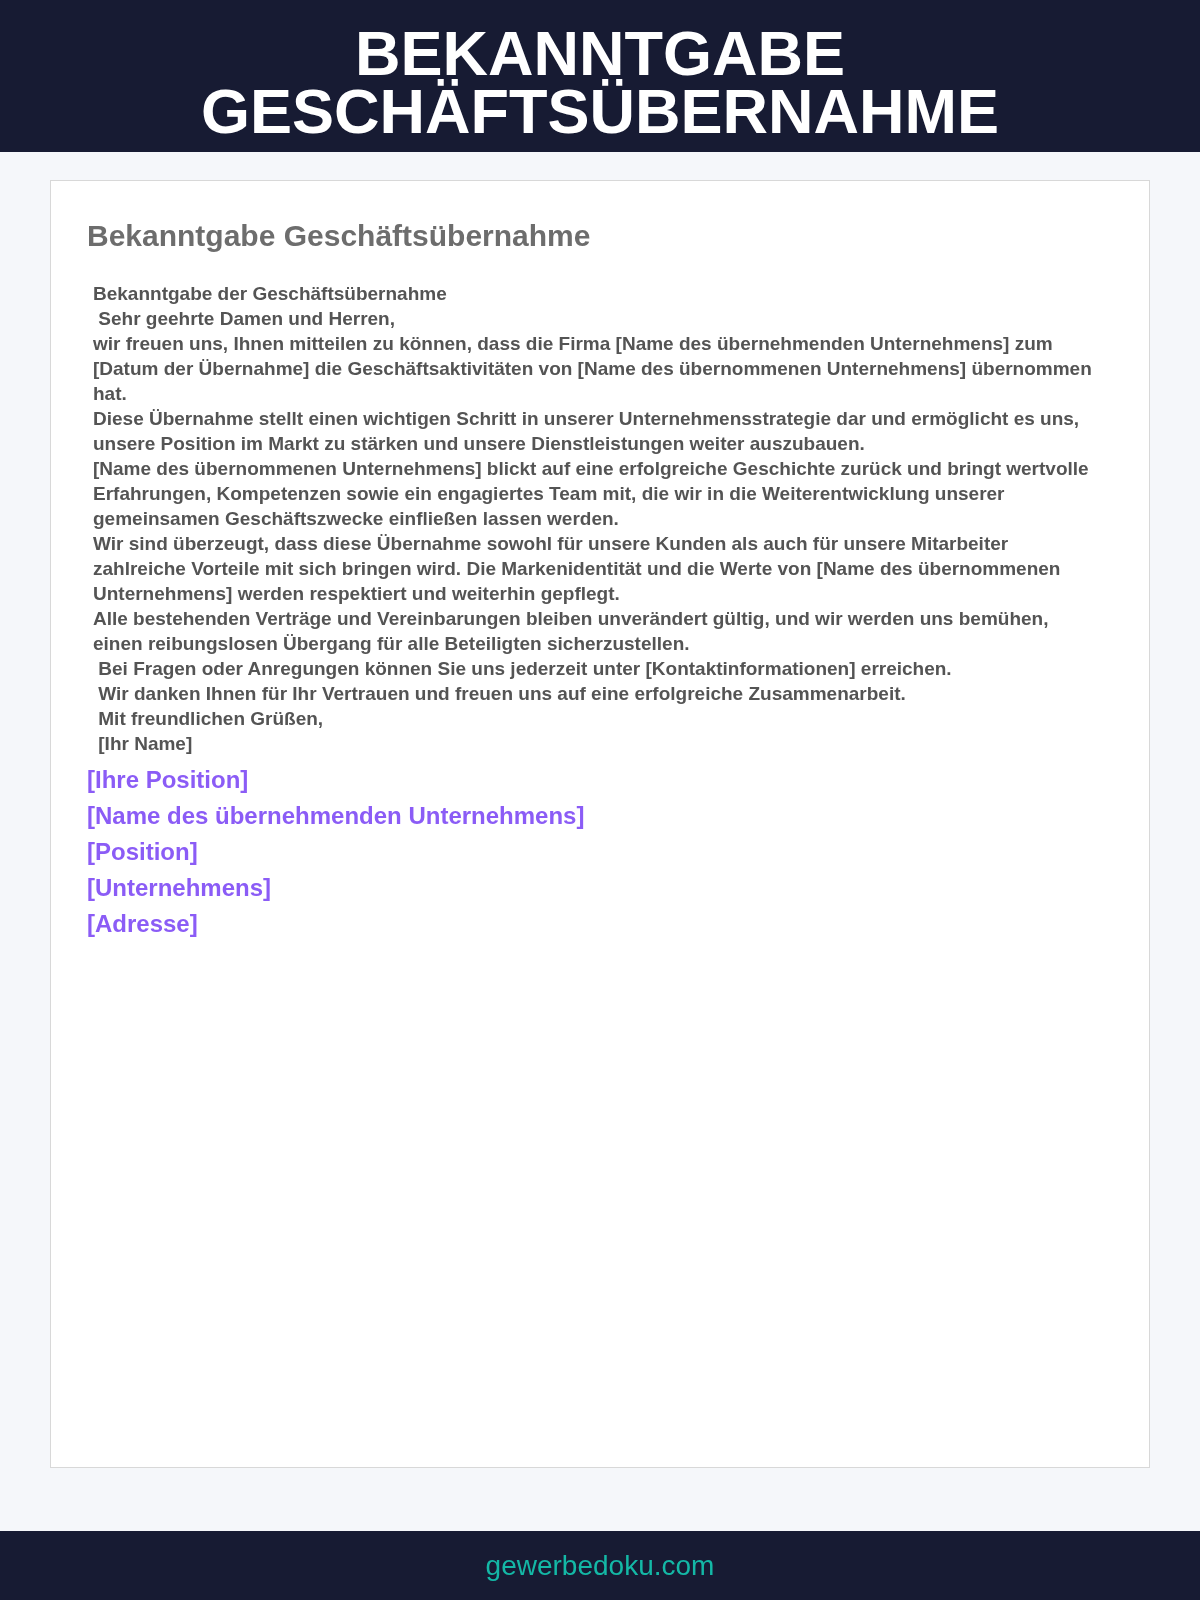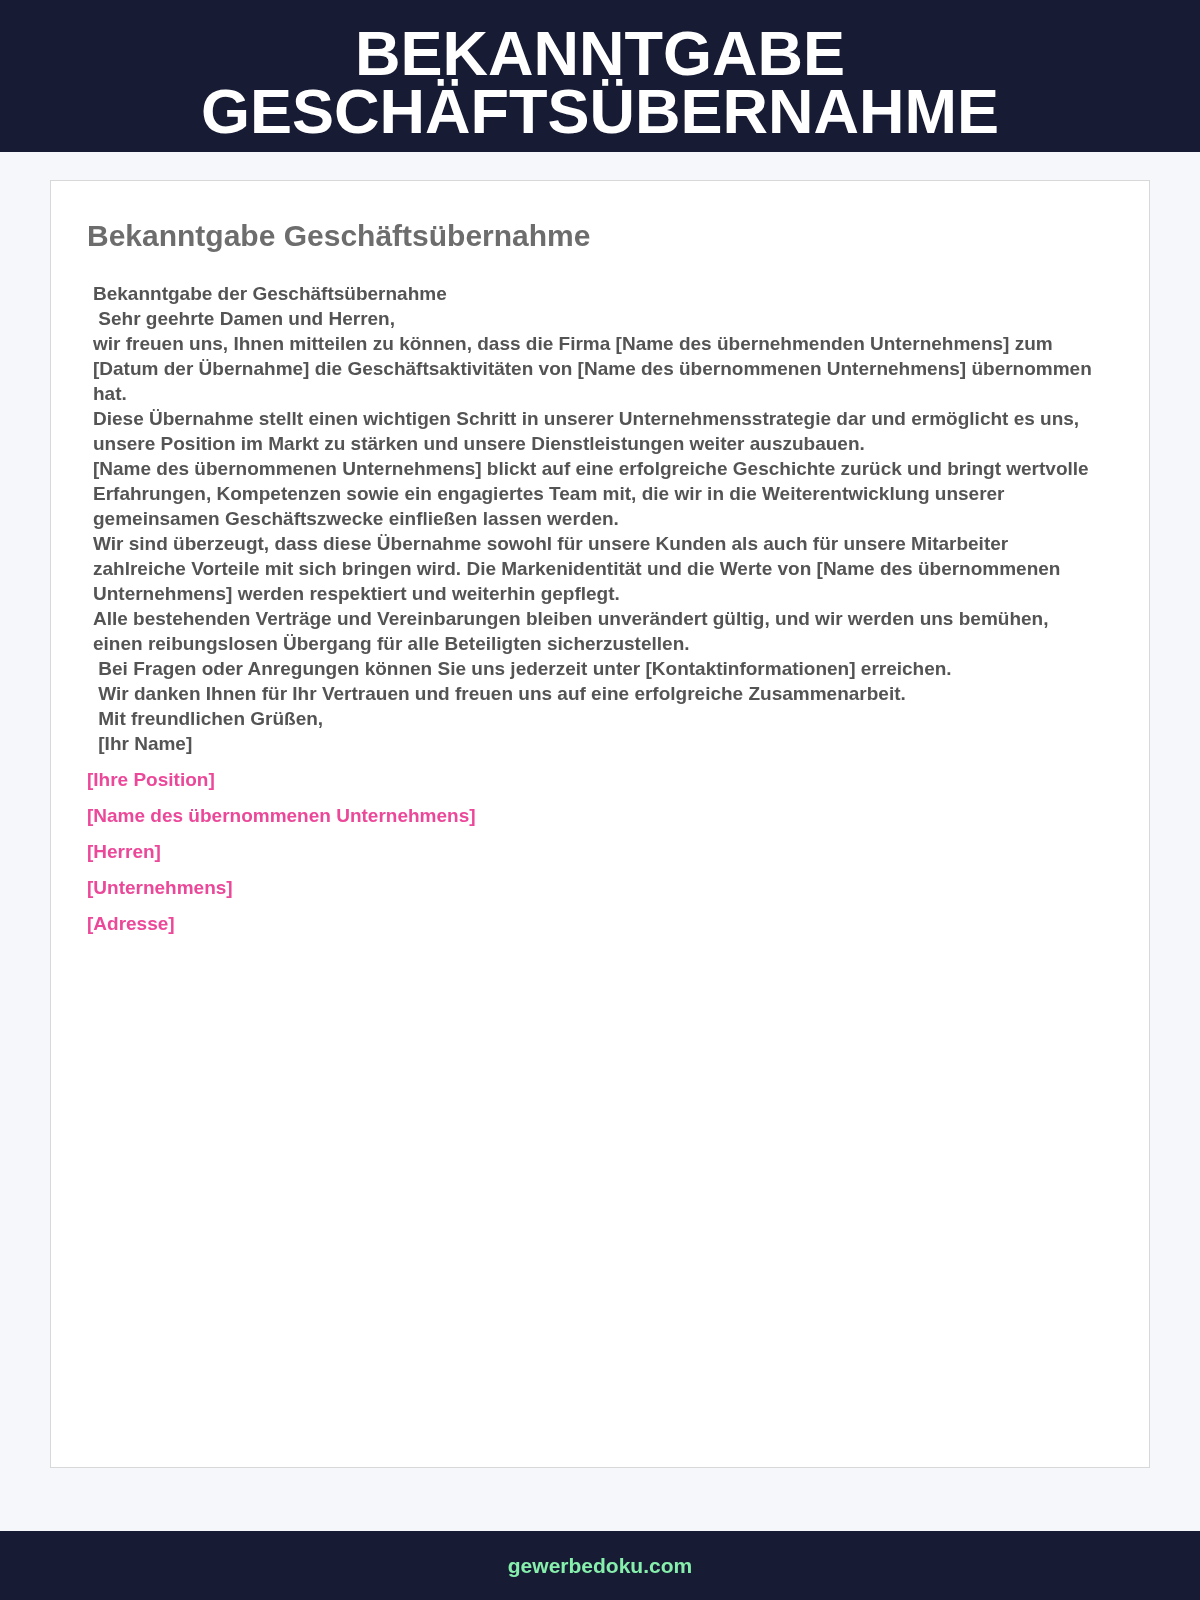--- a/index.html
+++ b/index.html
@@ -60,38 +60,38 @@
     margin: 6px;
     max-width: 1002px;
     font-size: 19px;
     line-height: 25px;
     font-weight: 700;
     color: #545454;
     white-space: pre-wrap;
   }
   .contact {
     margin: 11px 0 0 0;
-    font-size: 19px;
+    font-size: 24px;
     line-height: 25px;
     font-weight: 700;
-    color: #ec4899;
+    color: #8b5cf6;
   }
   
   .footer {
     height: 69px;
     background: #171b33;
     display: flex;
     align-items: center;
     justify-content: center;
     flex: none;
   }
   .footer .site {
-    color: #86efac;
-    font-size: 21px;
-    font-weight: 700;
+    color: #14b8a6;
+    font-size: 28px;
+    font-weight: 400;
   }
 </style>
 </head>
 <body>
 
 <div class="page">
 
   <header class="masthead">
     <h1>BEKANNTGABE GESCHÄFTSÜBERNAHME</h1>
   </header>
@@ -106,22 +106,22 @@
 Diese Übernahme stellt einen wichtigen Schritt in unserer Unternehmensstrategie dar und ermöglicht es uns, unsere Position im Markt zu stärken und unsere Dienstleistungen weiter auszubauen.
 [Name des übernommenen Unternehmens] blickt auf eine erfolgreiche Geschichte zurück und bringt wertvolle Erfahrungen, Kompetenzen sowie ein engagiertes Team mit, die wir in die Weiterentwicklung unserer gemeinsamen Geschäftszwecke einfließen lassen werden.
 Wir sind überzeugt, dass diese Übernahme sowohl für unsere Kunden als auch für unsere Mitarbeiter zahlreiche Vorteile mit sich bringen wird. Die Markenidentität und die Werte von [Name des übernommenen Unternehmens] werden respektiert und weiterhin gepflegt.
 Alle bestehenden Verträge und Vereinbarungen bleiben unverändert gültig, und wir werden uns bemühen, einen reibungslosen Übergang für alle Beteiligten sicherzustellen.
  Bei Fragen oder Anregungen können Sie uns jederzeit unter [Kontaktinformationen] erreichen.
  Wir danken Ihnen für Ihr Vertrauen und freuen uns auf eine erfolgreiche Zusammenarbeit.
  Mit freundlichen Grüßen,
  [Ihr Name]</p>
 
       <p class="contact">[Ihre Position]</p>
-      <p class="contact">[Name des übernommenen Unternehmens]</p>
-      <p class="contact">[Herren]</p>
+      <p class="contact">[Name des übernehmenden Unternehmens]</p>
+      <p class="contact">[Position]</p>
       <p class="contact">[Unternehmens]</p>
       <p class="contact">[Adresse]</p>
     </section>
   </main>
 
   <footer class="footer">
     <div class="site">gewerbedoku.com</div>
   </footer>
 
 </div>

